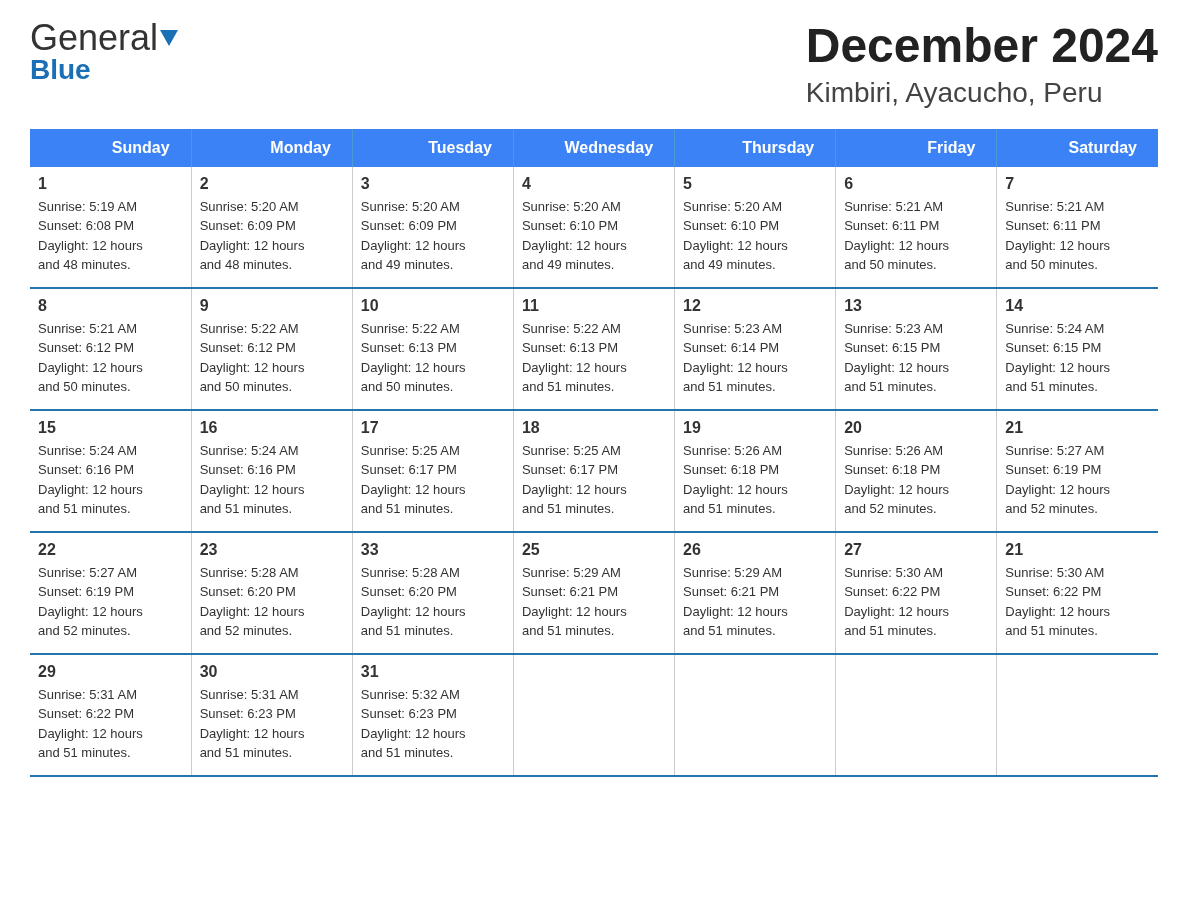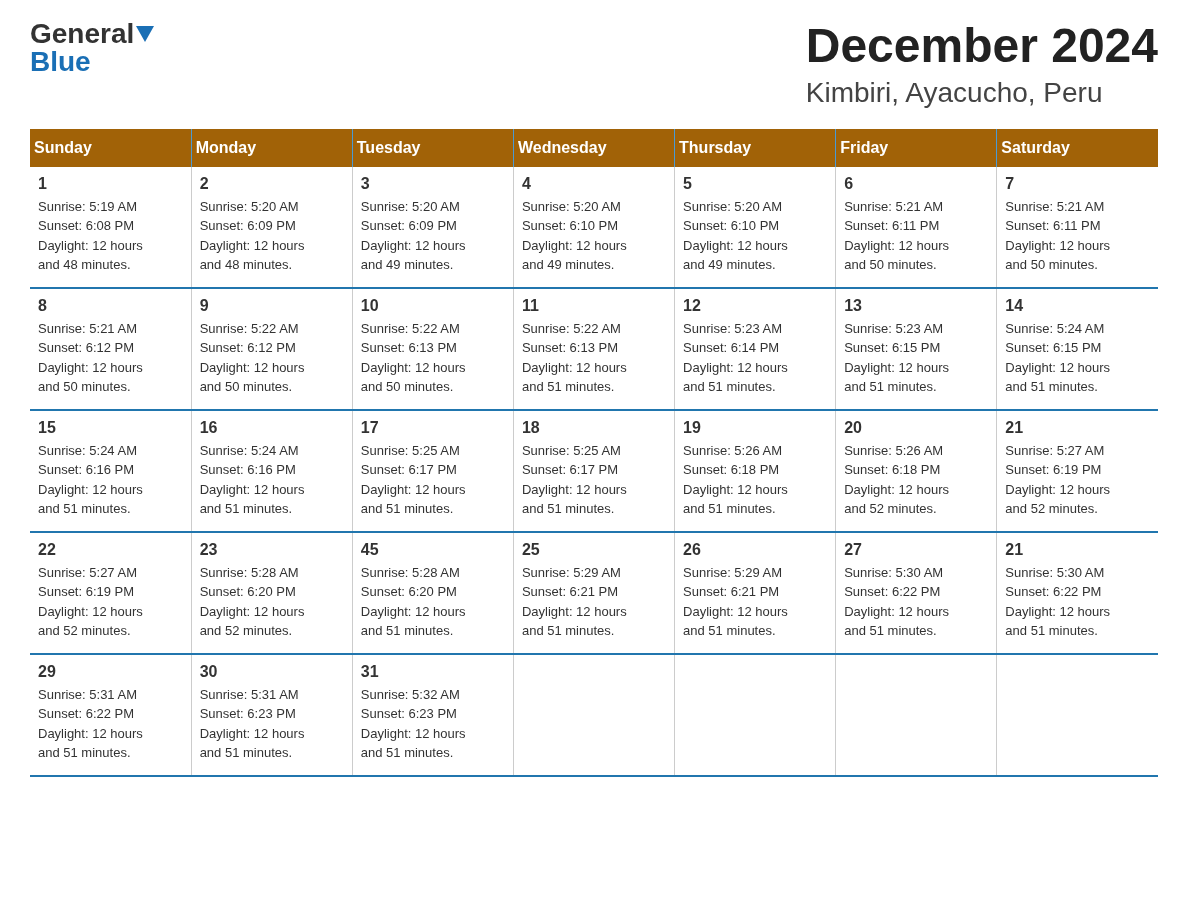--- a/index.html
+++ b/index.html
@@ -10,22 +10,22 @@
       min-height: 918px;
       padding: 20px 30px;
     }
     .header-area {
       display: flex;
       justify-content: space-between;
       align-items: flex-start;
       margin-bottom: 20px;
     }
     .logo-text-general {
-      font-size: 28px;
-      font-weight: bold;
+      font-size: 36px;
+      font-weight: normal;
       color: #333;
       line-height: 1;
     }
     .logo-text-blue {
       font-size: 28px;
       font-weight: bold;
       color: #1a6fb5;
       line-height: 1;
     }
     .title-area {
@@ -41,26 +41,26 @@
       font-size: 28px;
       color: #444;
       margin-top: 4px;
     }
     table {
       width: 100%;
       border-collapse: collapse;
       table-layout: fixed;
     }
     thead tr th {
-      background-color: #a16207;
+      background-color: #3b82f6;
       color: #fff;
       font-size: 16px;
       font-weight: bold;
-      padding: 10px 4px;
-      text-align: left;
+      padding: 10px 21px;
+      text-align: right;
       border-right: 1px solid #4a9ad4;
     }
     thead tr th:last-child {
       border-right: none;
     }
     tbody tr {
       border-bottom: 2px solid #2176ae;
     }
     tbody tr td {
       vertical-align: top;
@@ -234,21 +234,21 @@
       <tr>
         <td>
           <span class="day-number">22</span>
           <span class="day-info">Sunrise: 5:27 AM<br>Sunset: 6:19 PM<br>Daylight: 12 hours<br>and 52 minutes.</span>
         </td>
         <td>
           <span class="day-number">23</span>
           <span class="day-info">Sunrise: 5:28 AM<br>Sunset: 6:20 PM<br>Daylight: 12 hours<br>and 52 minutes.</span>
         </td>
         <td>
-          <span class="day-number">45</span>
+          <span class="day-number">33</span>
           <span class="day-info">Sunrise: 5:28 AM<br>Sunset: 6:20 PM<br>Daylight: 12 hours<br>and 51 minutes.</span>
         </td>
         <td>
           <span class="day-number">25</span>
           <span class="day-info">Sunrise: 5:29 AM<br>Sunset: 6:21 PM<br>Daylight: 12 hours<br>and 51 minutes.</span>
         </td>
         <td>
           <span class="day-number">26</span>
           <span class="day-info">Sunrise: 5:29 AM<br>Sunset: 6:21 PM<br>Daylight: 12 hours<br>and 51 minutes.</span>
         </td>

